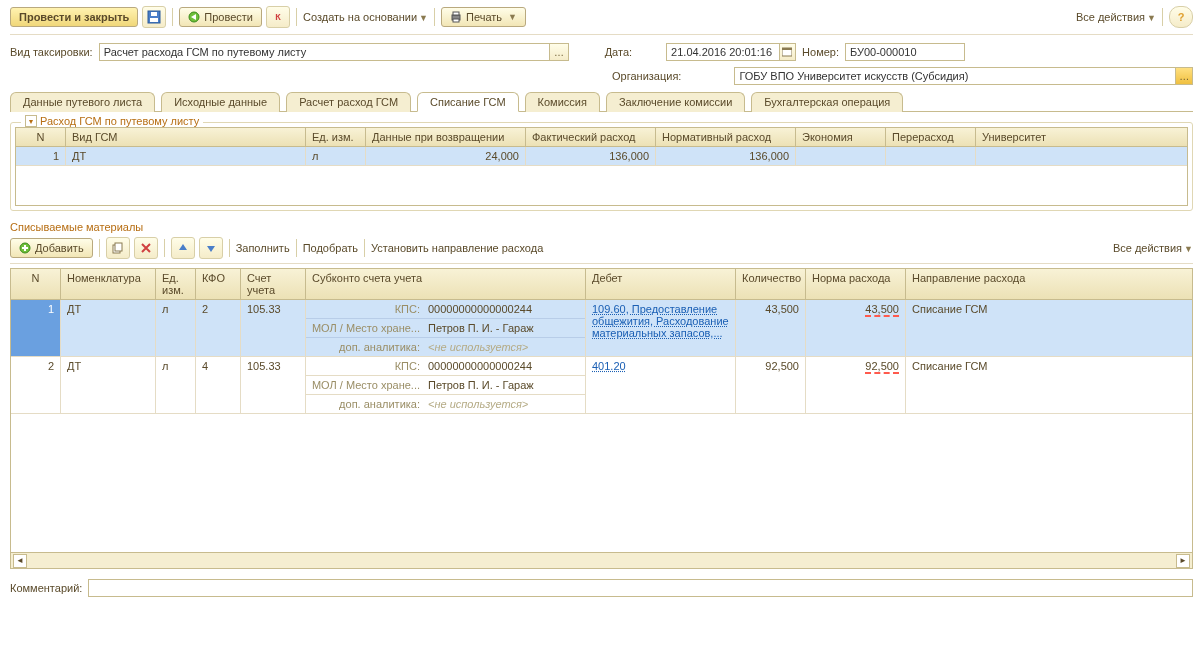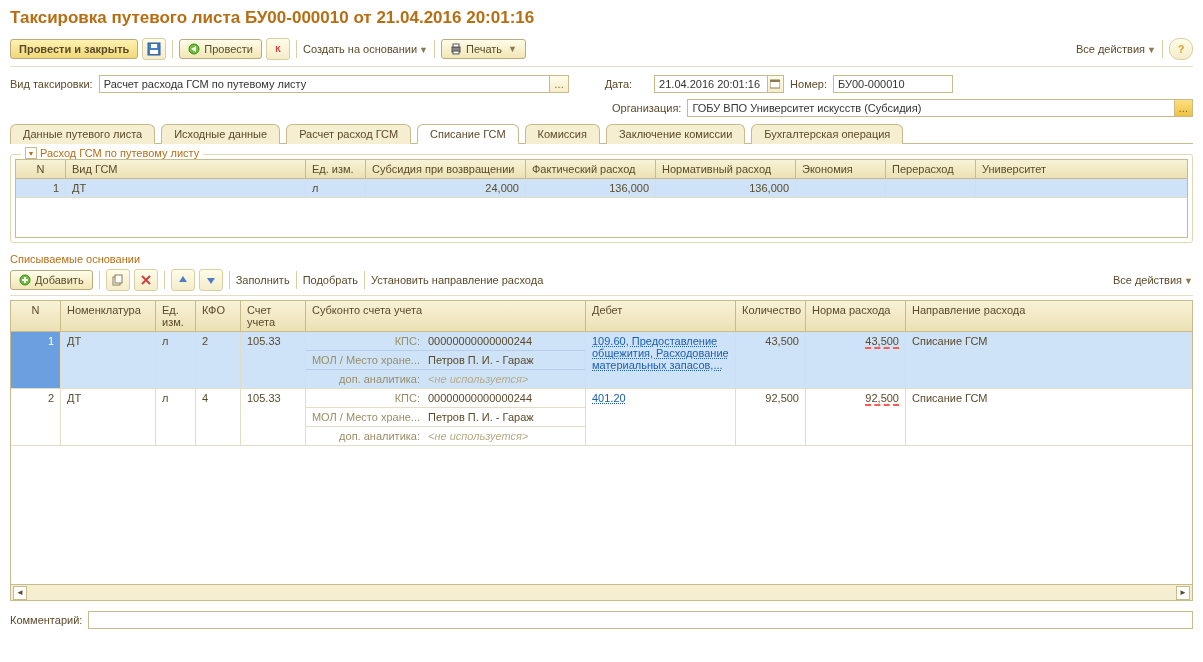--- a/index.html
+++ b/index.html
@@ -40,21 +40,20 @@
 .grid2-body{height:252px;overflow:auto;background:#fff;border:1px solid #c7bb8e;border-top:none}
 .hscroll{height:16px;border:1px solid #c7bb8e;border-top:none;background:#f5eed1;display:flex;align-items:center;justify-content:space-between;padding:0 2px;box-sizing:border-box}
 .hscroll .arrow{width:12px;height:12px;border:1px solid #c7bb8e;background:#fff;display:flex;align-items:center;justify-content:center;font-size:8px;cursor:pointer}
 svg{display:block}
 .not-used{color:#b5ab85;font-style:italic}
 </style>
 </head>
 <body>
 
 <div class="page">
-  <h1>Таксировка путевого листа БУ00-000010 от 21.04.2016 20:01:16</h1>
 
   <div class="toolbar">
     <button class="btn bold">Провести и закрыть</button>
     <span class="icon-btn">
         <svg width="14" height="14">
           <rect x="1" y="1" width="12" height="12" fill="#4a7ec9" stroke="#2a5a99"></rect>
           <rect x="3" y="8" width="8" height="4" fill="#fff"></rect>
           <rect x="4" y="2" width="6" height="4" fill="#fff"></rect>
         </svg>
       </span>
@@ -90,38 +89,38 @@
   </div>
 
   <div class="row">
     <span class="lbl">Вид таксировки:</span>
     <div class="input-wrap" style="flex:0 0 470px">
       <input class="input" style="width: 100%;" value="Расчет расхода ГСМ по путевому листу">
       <span class="input-btn">…</span>
     </div>
     <span style="width:24px"></span>
     <span class="lbl">Дата:</span>
-    <div class="input-wrap" style="flex:0 0 130px;margin-left:16px">
+    <div class="input-wrap" style="flex:0 0 130px;margin-left:28px">
       <input class="input" style="width: 100%;" value="21.04.2016 20:01:16">
       <span class="input-btn">
           <svg width="10" height="10">
             <rect x="0" y="1" width="10" height="8" fill="#fff" stroke="#8a7a50"></rect>
             <rect x="0" y="1" width="10" height="2" fill="#8a7a50"></rect>
           </svg>
         </span>
     </div>
     <span class="lbl" style="margin-left:0">Номер:</span>
     <input class="input" style="width: 120px;" value="БУ00-000010">
   </div>
 
   <div class="row">
     <span style="width:596px"></span>
     <span class="lbl">Организация:</span>
     <div class="input-wrap" style="flex:1">
-      <input class="input" style="width: 100%;" value="ГОБУ ВПО Университет искусств (Субсидия)">
+      <input class="input" style="width: 100%; margin-left: 47px;" value="ГОБУ ВПО Университет искусств (Субсидия)">
       <span class="input-btn" style="background:linear-gradient(#ffe080,#f0c040)">…</span>
     </div>
   </div>
 
   <div class="tabs">
     <div class="tab">Данные путевого листа</div>
     <div class="tab">Исходные данные</div>
     <div class="tab">Расчет расход ГСМ</div>
     <div class="tab active">Списание ГСМ</div>
     <div class="tab">Комиссия</div>
@@ -132,21 +131,21 @@
   <div class="fieldset" style="margin-top:10px">
     <div class="fieldset-legend">
       <span style="border:1px solid #c7bb8e;width:10px;height:10px;display:inline-flex;align-items:center;justify-content:center;font-size:8px;background:#fff">▾</span>
       <span>Расход ГСМ по путевому листу</span>
     </div>
     <div class="grid">
       <div class="grid-header">
         <div class="gh" style="width:50px;text-align:center">N</div>
         <div class="gh" style="width:240px">Вид ГСМ</div>
         <div class="gh" style="width:60px">Ед. изм.</div>
-        <div class="gh" style="width:160px">Субсидия при возвращении</div>
+        <div class="gh" style="width:160px">Данные при возвращении</div>
         <div class="gh" style="width:130px">Фактический расход</div>
         <div class="gh" style="width:140px">Нормативный расход</div>
         <div class="gh" style="width:90px">Экономия</div>
         <div class="gh" style="width:90px">Перерасход</div>
         <div class="gh" style="flex:1;border-right:none">Университет</div>
       </div>
       <div class="grid-body">
         <div class="grid-row sel">
           <div class="gc r" style="width:50px">1</div>
           <div class="gc" style="width:240px">ДТ</div>
@@ -155,21 +154,21 @@
           <div class="gc r" style="width:130px">136,000</div>
           <div class="gc r" style="width:140px">136,000</div>
           <div class="gc" style="width:90px"></div>
           <div class="gc" style="width:90px"></div>
           <div class="gc" style="flex:1;border-right:none"></div>
         </div>
       </div>
     </div>
   </div>
 
-  <div class="section-title">Списываемые основании</div>
+  <div class="section-title">Списываемые материалы</div>
 
   <div class="toolbar2">
     <button class="btn">
         <svg width="12" height="12">
           <circle cx="6" cy="6" r="5" fill="#6fbf3a" stroke="#3a8a1a"></circle>
           <path d="M6 3 L6 9 M3 6 L9 6" stroke="#fff" stroke-width="2"></path>
         </svg>
         <span>Добавить</span>
       </button>
     <span class="sep"></span>

